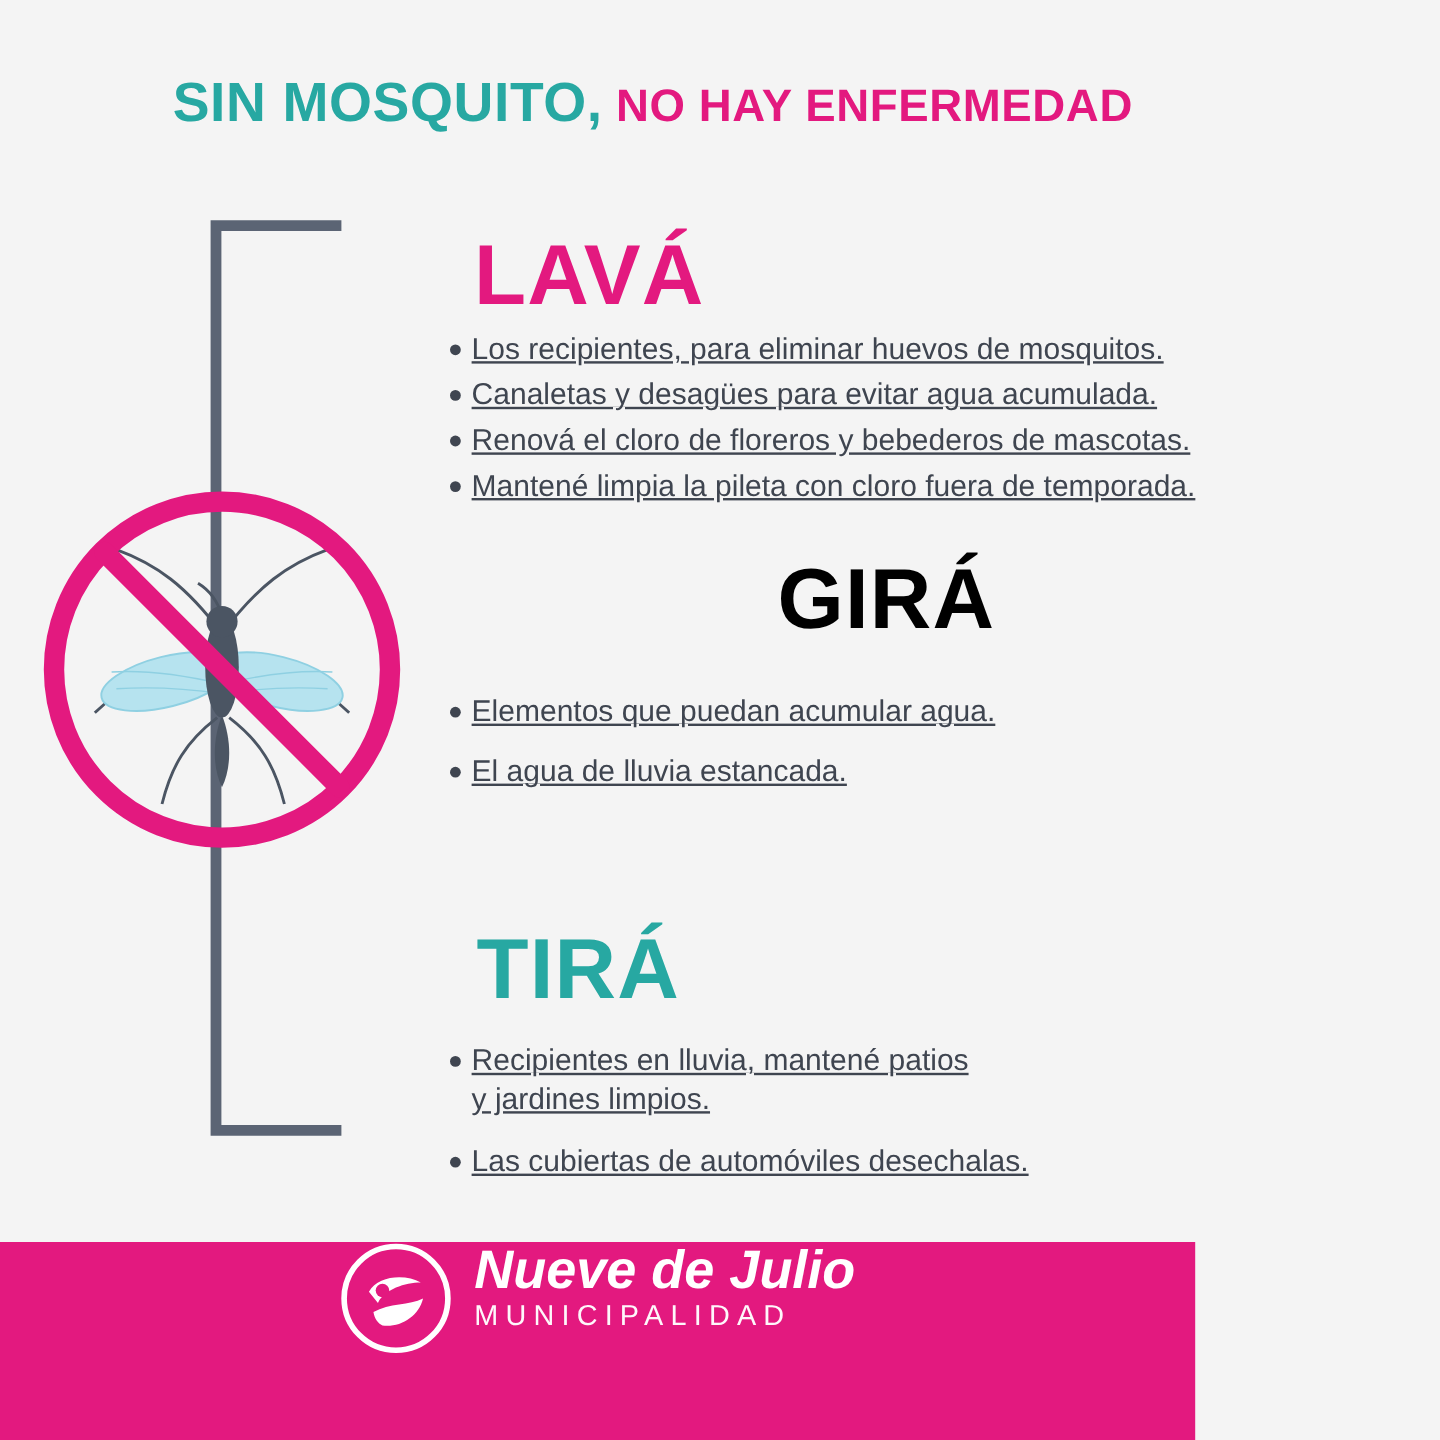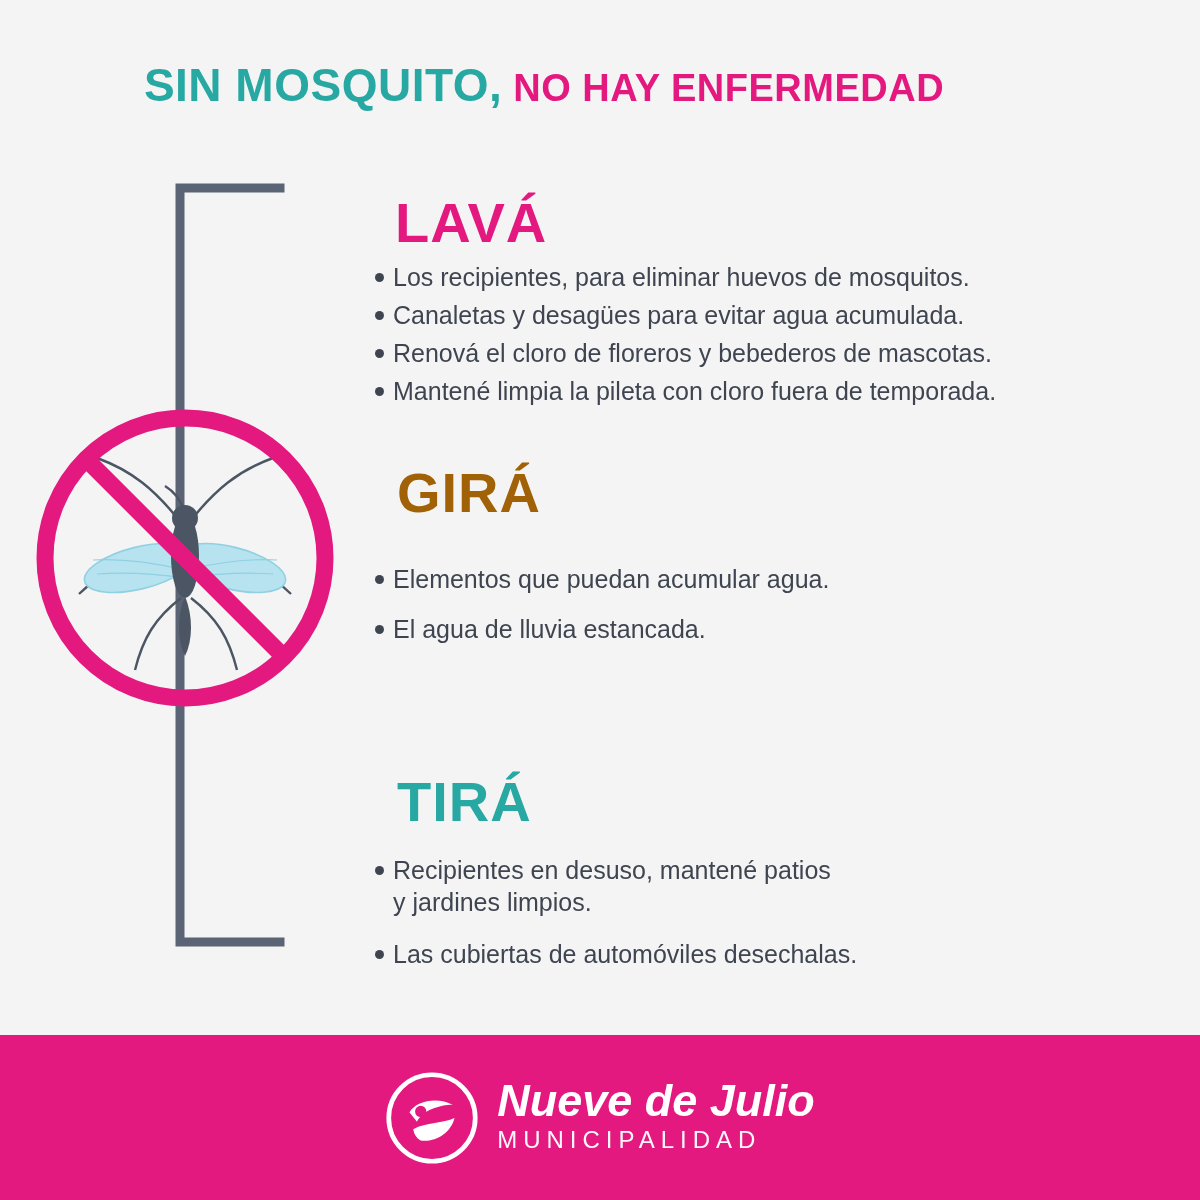--- a/index.html
+++ b/index.html
@@ -46,64 +46,65 @@
   
   .nosign {
     position: absolute;
     left: 35px; top: 408px;
     width: 300px; height: 300px;
   }
 
   
   .section { position: absolute; left: 375px; }
   .sec-title {
-    font-size: 56px;
+    font-size: 71px;
     font-weight: bold;
     line-height: 0.95;
     letter-spacing: 1px;
   }
   .sec-lava  { top: 196px; }
   .sec-gira  { top: 466px; }
   .sec-tira  { top: 775px; }
   .sec-lava .sec-title { color: #e3197f; padding-left: 20px; }
-  .sec-gira .sec-title { color: #a16207; padding-left: 22px; }
+  .sec-gira .sec-title { color: #000000; padding-left: 22px; text-align: right; }
   .sec-tira .sec-title { color: #27a8a2; padding-left: 22px; }
 
   ul.bullets { list-style: none; margin-top: 12px; }
   ul.bullets li {
     position: relative;
     padding-left: 18px;
     color: #3f4550;
     font-size: 25px;
     line-height: 1.28;
     margin-bottom: 4px;
     white-space: pre-line;
+    text-decoration: underline;
   }
   ul.bullets li::before {
     content: "";
     position: absolute;
     left: 0; top: 12px;
     width: 9px; height: 9px;
     border-radius: 50%;
     background: #3f4550;
   }
   .sec-lava ul.bullets li { margin-bottom: 6px; }
   .sec-gira ul.bullets { margin-top: 44px; }
   .sec-gira ul.bullets li { margin-bottom: 18px; }
   .sec-tira ul.bullets { margin-top: 26px; }
   .sec-tira ul.bullets li { margin-bottom: 20px; }
 
   
   .footer {
     position: absolute;
     left: 0; bottom: 0;
-    width: 1200px; height: 165px;
+    width: 996px; height: 165px;
     background: #e3197f;
     display: flex;
-    align-items: center;
+    align-items: flex-start;
     justify-content: center;
     gap: 18px;
   }
   .footer-logo { width: 94px; height: 94px; flex: 0 0 auto; }
   .footer-text { color: #ffffff; }
   .footer-name {
     font-size: 45px;
     font-weight: bold;
     line-height: 1;
     font-style: italic;
@@ -173,21 +174,21 @@
     <div class="sec-title">GIRÁ</div>
     <ul class="bullets">
       <li>Elementos que puedan acumular agua.</li>
       <li>El agua de lluvia estancada.</li>
     </ul>
   </div>
 
   <div class="section sec-tira">
     <div class="sec-title">TIRÁ</div>
     <ul class="bullets">
-      <li>Recipientes en desuso, mantené patios
+      <li>Recipientes en lluvia, mantené patios
 y jardines limpios.</li>
       <li>Las cubiertas de automóviles desechalas.</li>
     </ul>
   </div>
 
   <div class="footer">
     <svg class="footer-logo" viewBox="0 0 100 100">
       <circle cx="50" cy="50" r="46" fill="none" stroke="#ffffff" stroke-width="5"></circle>
       <path d="M26 44 C34 30, 58 28, 72 36 C58 36, 40 42, 34 54 Z" fill="#ffffff"></path>
       <path d="M30 62 C44 54, 62 56, 74 50 C70 66, 54 76, 38 74 C34 72, 31 68, 30 62 Z" fill="#ffffff"></path>

